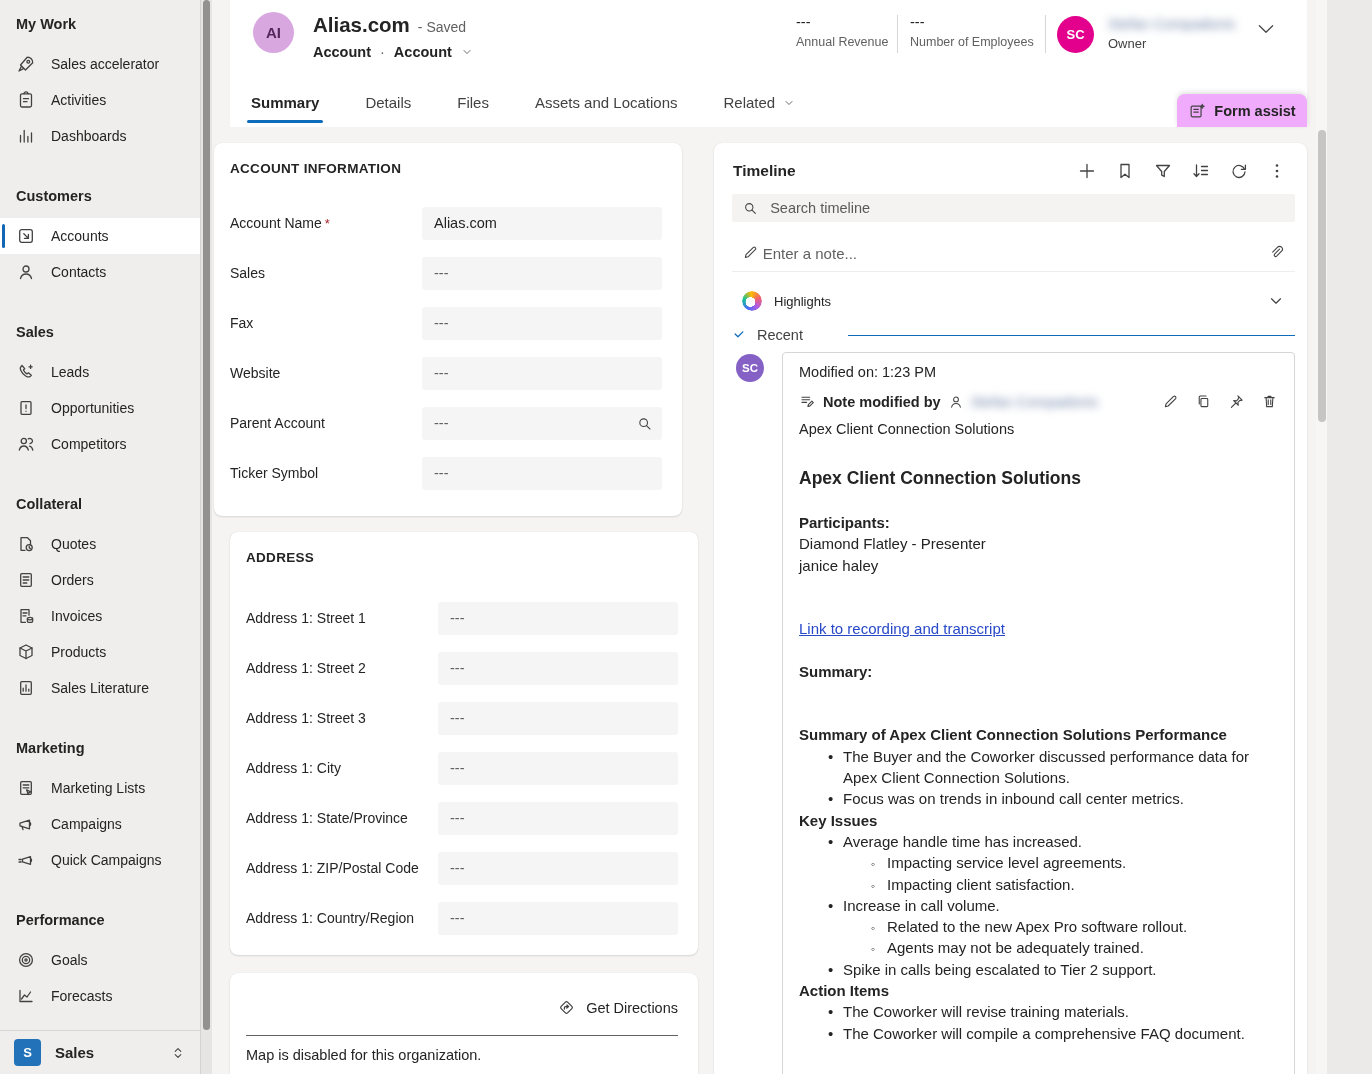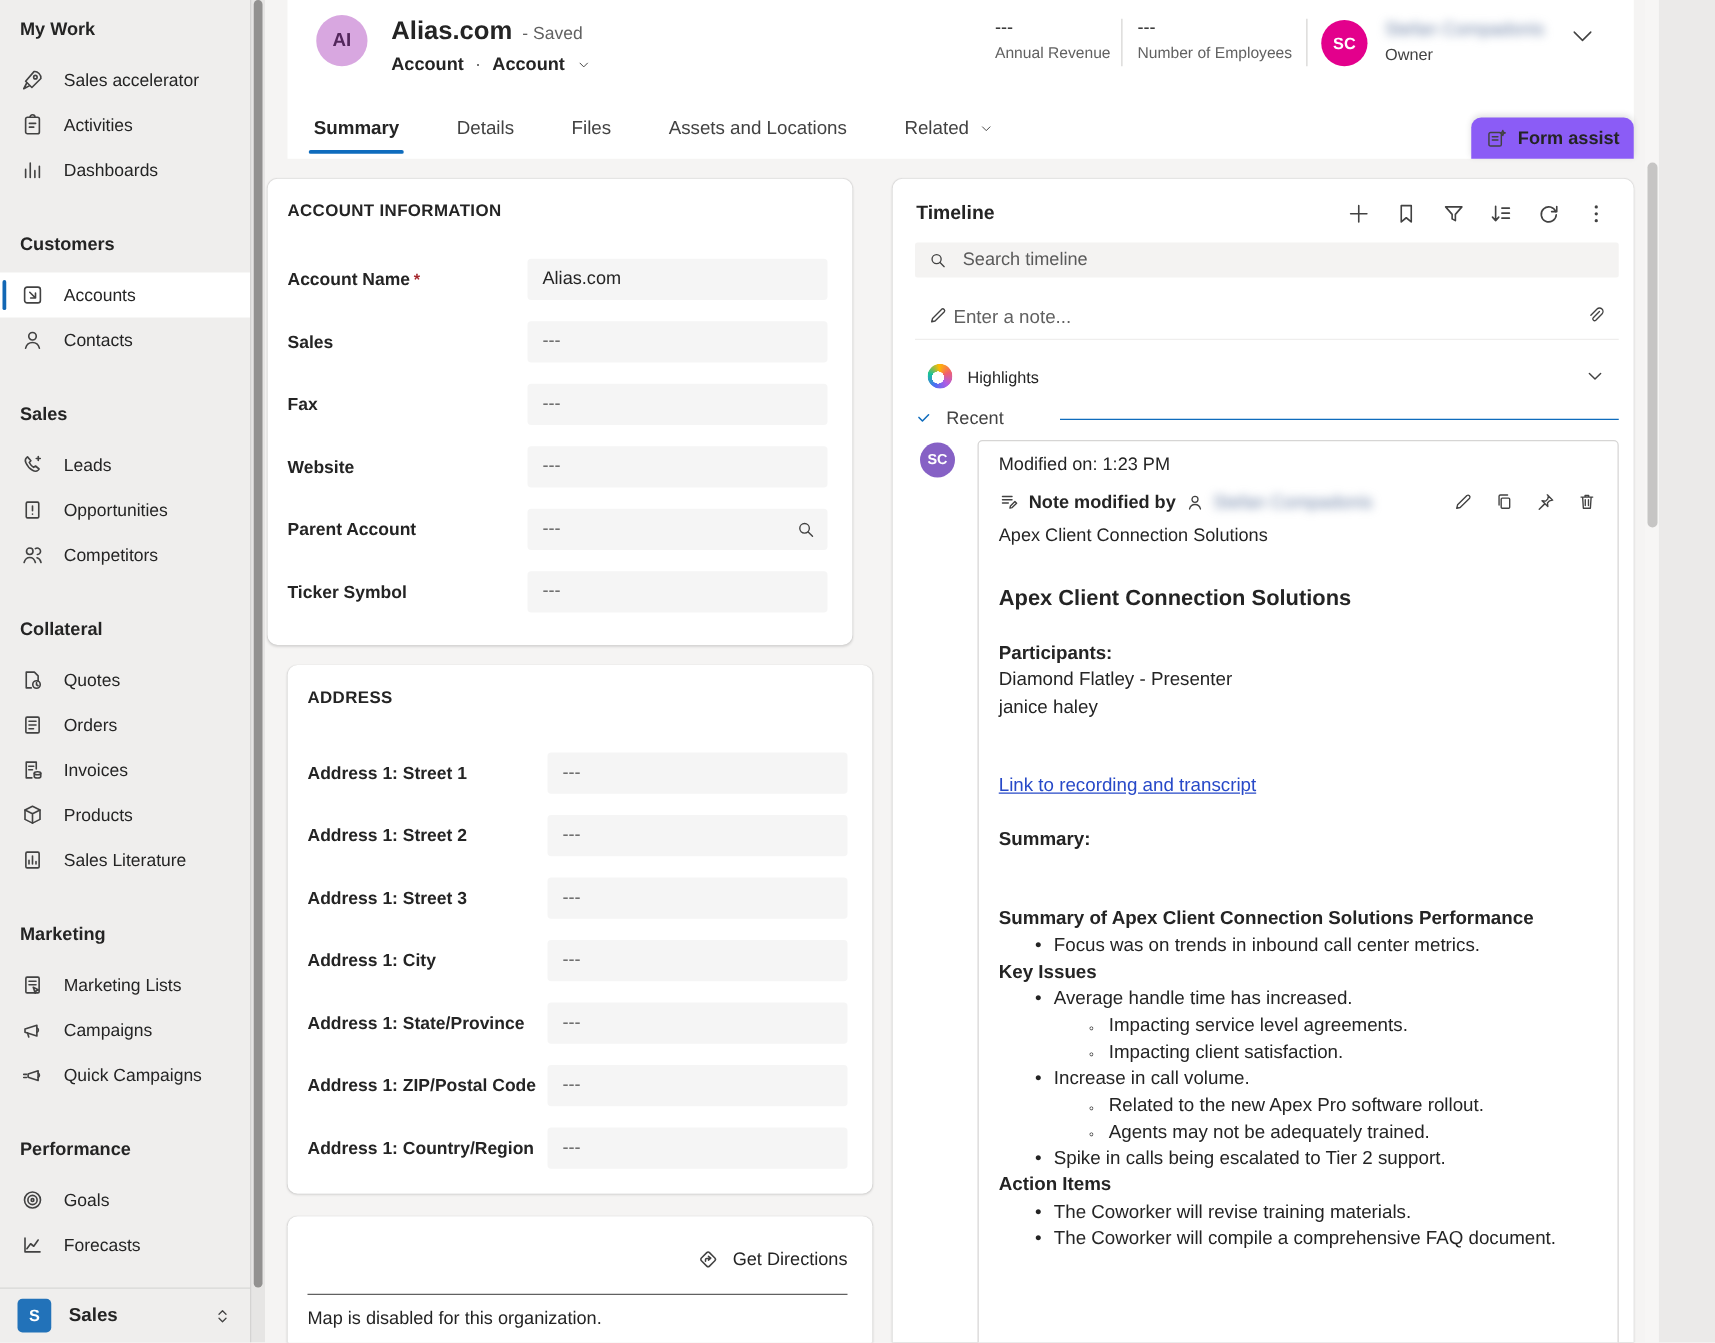--- a/index.html
+++ b/index.html
@@ -52,31 +52,31 @@
   #owner-label { font-size:13px; color:#424242; margin-top:4px; }
   #header-chevron { position:absolute; left:1025px; top:18px; width:22px; height:22px; cursor:pointer; }
   
   #tabs { position:absolute; left:21px; bottom:10px; display:flex; align-items:center; gap:46px; font-size:15px; color:#424242; }
   .tab { cursor:pointer; position:relative; padding-bottom:6px; }
   .tab.active { font-weight:bold; color:#242424; }
   .tab.active::after { content:""; position:absolute; left:-4px; right:-4px; bottom:-6px; height:3px; border-radius:2px; background:#0f6cbd; }
   #tab-related { display:flex; align-items:center; gap:8px; cursor:pointer; padding-bottom:6px; }
 
   
-  #form-assist { position:absolute; left:1177px; top:94px; width:130px; height:33px; background:#8b5cf6; border-radius:8px 8px 0 0; box-shadow:0 -2px 5px rgba(0,0,0,.12); display:flex; align-items:center; justify-content:center; gap:8px; font-size:14.5px; font-weight:bold; cursor:pointer; z-index:5; }
+  #form-assist { position:absolute; left:1177px; top:94px; width:130px; height:33px; background:#f0abfc; border-radius:8px 8px 0 0; box-shadow:0 -2px 5px rgba(0,0,0,.12); display:flex; align-items:center; justify-content:center; gap:8px; font-size:14.5px; font-weight:bold; cursor:pointer; z-index:5; }
 
   
   .card { position:absolute; background:#fff; border-radius:8px; box-shadow:0 1px 2px rgba(0,0,0,.12), 0 0 1px rgba(0,0,0,.1); }
   #card-account-info { left:214px; top:143px; width:468px; height:373px; }
   #card-address { left:230px; top:532px; width:468px; height:423px; }
   #card-map { left:230px; top:973px; width:468px; height:120px; }
   .card-title { padding:18px 0 0 16px; font-size:13.5px; font-weight:bold; letter-spacing:.3px; }
   .fields { padding:0 16px; }
   .frow { display:flex; align-items:center; height:50px; }
-  .frow .flabel { width:192px; font-size:14px; color:#242424; flex:0 0 192px;font-weight:bold; }
+  .frow .flabel { width:192px; font-size:14px; color:#242424; flex:0 0 192px; }
   .req { color:#a4262c; margin-left:3px; font-size:13px; }
   .finput { width:240px; height:33px; background:#f5f5f5; border-radius:3px; display:flex; align-items:center; padding:0 12px; font-size:14.5px; color:#242424; position:relative; cursor:text; }
   .finput.empty { color:#616161; }
   .finput .lookup { position:absolute; right:9px; top:8px; width:17px; height:17px; }
   
   #get-directions { position:absolute; right:20px; top:25px; display:flex; align-items:center; gap:10px; font-size:14.5px; color:#242424; cursor:pointer; }
   #map-divider { position:absolute; left:16px; right:20px; top:62px; height:1px; background:#616161; }
   #map-msg { position:absolute; left:16px; top:74px; font-size:14.5px; }
 
   
@@ -602,20 +602,21 @@
     <div id="entry-subject">Apex Client Connection Solutions</div>
 
     <div class="note-body">
       <h3>Apex Client Connection Solutions</h3>
       <div class="nl nb-bold mt-blank1">Participants:</div>
       <div class="nl">Diamond Flatley - Presenter</div>
       <div class="nl">janice haley</div>
       <div class="nl mt-blank2"><a class="note-link">Link to recording and transcript</a></div>
       <div class="nl nb-bold mt-blank1">Summary:</div>
       <div class="nl nb-bold mt-blank2">Summary of Apex Client Connection Solutions Performance</div>
+      <div class="nl b1">The Buyer and the Coworker discussed performance data for Apex Client Connection Solutions.</div>
       <div class="nl b1">Focus was on trends in inbound call center metrics.</div>
       <div class="nl nb-bold">Key Issues</div>
       <div class="nl b1">Average handle time has increased.</div>
       <div class="nl b2">Impacting service level agreements.</div>
       <div class="nl b2">Impacting client satisfaction.</div>
       <div class="nl b1">Increase in call volume.</div>
       <div class="nl b2">Related to the new Apex Pro software rollout.</div>
       <div class="nl b2">Agents may not be adequately trained.</div>
       <div class="nl b1">Spike in calls being escalated to Tier 2 support.</div>
       <div class="nl nb-bold">Action Items</div>

